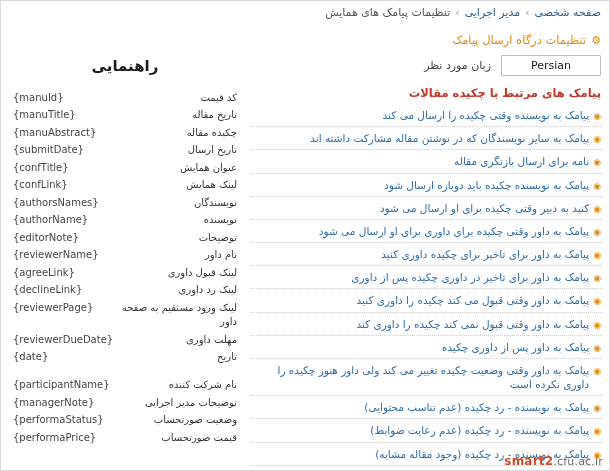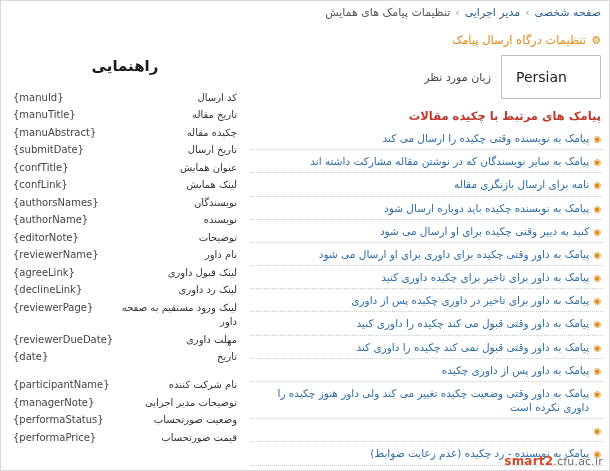--- a/index.html
+++ b/index.html
@@ -62,26 +62,26 @@
   }
   .lang-row{
     display:flex;align-items:center;
     gap:10px;
     margin:6px 2px 10px 0;
     font-size:11px;color:#444;
   }
   .lang-select{
     border:1px solid #bdbdbd;
     background:#fff;
-    padding:13px 14px;
-    font-size:14px;
+    padding:3px 14px;
+    font-size:11px;
     font-family:"DejaVu Sans","Liberation Sans",sans-serif;
     color:#222;
     min-width:70px;
-    text-align:left;
+    text-align:center;
     border-radius:1px;
   }
   .sec-title{
     color:#c0392b;
     font-size:11.5px;
     font-weight:bold;
     margin:8px 2px 4px 0;
   }
   ul.sms-list{
     list-style:none;margin:0;padding:0;
@@ -230,20 +230,21 @@
         <li>
             <span class="bullet">◉</span>
             <a href="#">پیامک به داور پس از داوری چکیده</a>
           </li>
         <li>
             <span class="bullet">◉</span>
             <a href="#">پیامک به داور وقتی وضعیت چکیده تغییر می کند ولی داور هنوز چکیده را داوری نکرده است</a>
           </li>
         <li>
             <span class="bullet">◉</span>
+            <a href="#">پیامک به نویسنده - رد چکیده (عدم تناسب محتوایی)</a>
           </li>
         <li>
             <span class="bullet">◉</span>
             <a href="#">پیامک به نویسنده - رد چکیده (عدم رعایت ضوابط)</a>
           </li>
         <li>
             <span class="bullet">◉</span>
             <a href="#">پیامک به نویسنده - رد چکیده (وجود مقاله مشابه)</a>
           </li>
         <li>
@@ -251,21 +252,21 @@
           </li>
 
       </ul>
     </div>
 
     <div class="help-col">
       <div class="help-title">راهنمایی</div>
       <table class="help-table">
         <tbody>
           <tr>
-              <td class="desc">کد ارسال</td>
+              <td class="desc">کد قیمت</td>
               <td class="code">{manuId}</td>
             </tr>
           <tr>
               <td class="desc">تاریخ مقاله</td>
               <td class="code">{manuTitle}</td>
             </tr>
           <tr>
               <td class="desc">چکیده مقاله</td>
               <td class="code">{manuAbstract}</td>
             </tr>

